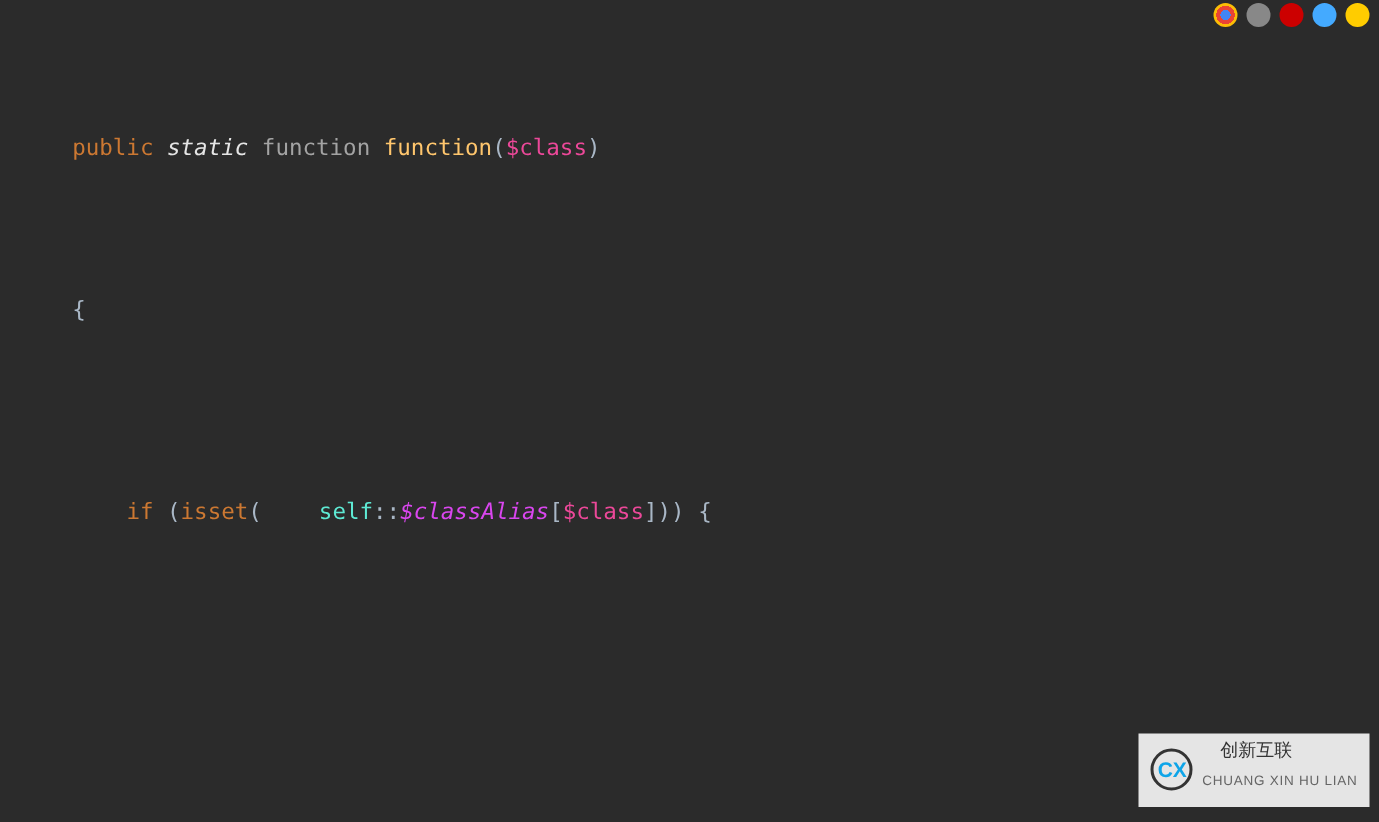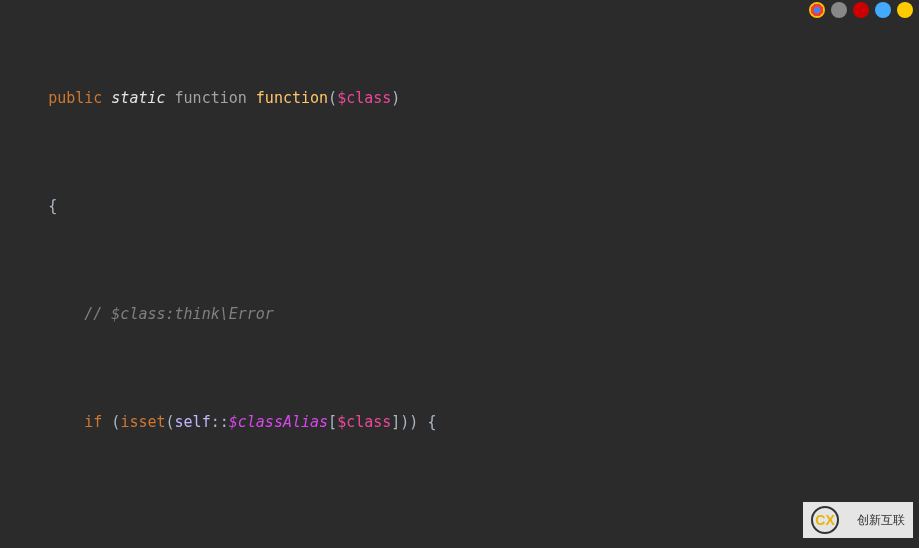--- a/index.html
+++ b/index.html
@@ -15,21 +15,21 @@
   position: relative;
 }
 .editor { padding: 4px 0 0 4px; white-space: pre; }
 .line { position: relative; padding-left: 8px; }
 .comment { color: #808080; }
 .kw-public { color: #cc7832; margin-top: 12px; }
 .kw-static { color: #e5e5e5; font-style: italic; }
 .kw-function { color: #a3a3a3; }
 .kw-if { color: #cc7832; }
 .kw-isset { color: #cc7832; }
-.kw-self { color: #c4b5fd; }
+.kw-self { color: #5eead4; margin-left: 38px; }
 .fn-name { color: #ffc66d; }
 .var { color: #ec4899; }
 .var-italic { color: #d946ef; font-style: italic; }
 .paren { color: #a9b7c6; }
 .op { color: #a9b7c6; }
 .browser-icons {
   position: absolute;
   top: 2px;
   right: 6px;
   display: flex;
@@ -44,36 +44,35 @@
   padding: 4px 8px;
   display: flex;
   align-items: center;
   gap: 6px;
   font-family: sans-serif;
 }
 .watermark .logo {
   width: 28px; height: 28px;
   border: 2px solid #333; border-radius: 50%;
   display: flex; align-items: center; justify-content: center;
-  font-weight: bold; color: #eab308; font-size: 14px;
+  font-weight: bold; color: #0ea5e9; font-size: 14px;
 }
 .watermark .txt { font-size: 12px; color: #333; line-height: 1.2; margin-left: 12px; }
 .watermark .sub { font-size: 9px; color: #666; letter-spacing: 0.5px; }
 .ital { font-style: italic; }
 </style>
 </head>
 <body>
 
 <div class="editor">
 
   <div class="line">    <span class="kw-public">public</span> <span class="kw-static">static</span> <span class="kw-function">function</span> <span class="fn-name">function</span><span class="paren">(</span><span class="var">$class</span><span class="paren">)</span></div>
 
   <div class="line">    <span class="paren">{</span></div>
 
-  <div class="line">        <span class="comment ital">// $class:think\Error</span></div>
 
   <div class="line">        <span class="kw-if">if</span> <span class="paren">(</span><span class="kw-isset">isset</span><span class="paren">(</span><span class="kw-self">self</span><span class="op">::</span><span class="var-italic">$classAlias</span><span class="paren">[</span><span class="var">$class</span><span class="paren">])) {</span></div>
 
   
 
   
 
   
 
   
@@ -106,14 +105,15 @@
   <div class="bicon" style="background:#888"></div>
   <div class="bicon" style="background:#c00"></div>
   <div class="bicon" style="background:#4af"></div>
   <div class="bicon" style="background:#fc0"></div>
 </div>
 
 <div class="watermark">
   <div class="logo">CX</div>
   <div>
     <div class="txt">创新互联</div>
+    <div class="sub">CHUANG XIN HU LIAN</div>
   </div>
 </div>
 
 </body></html>

